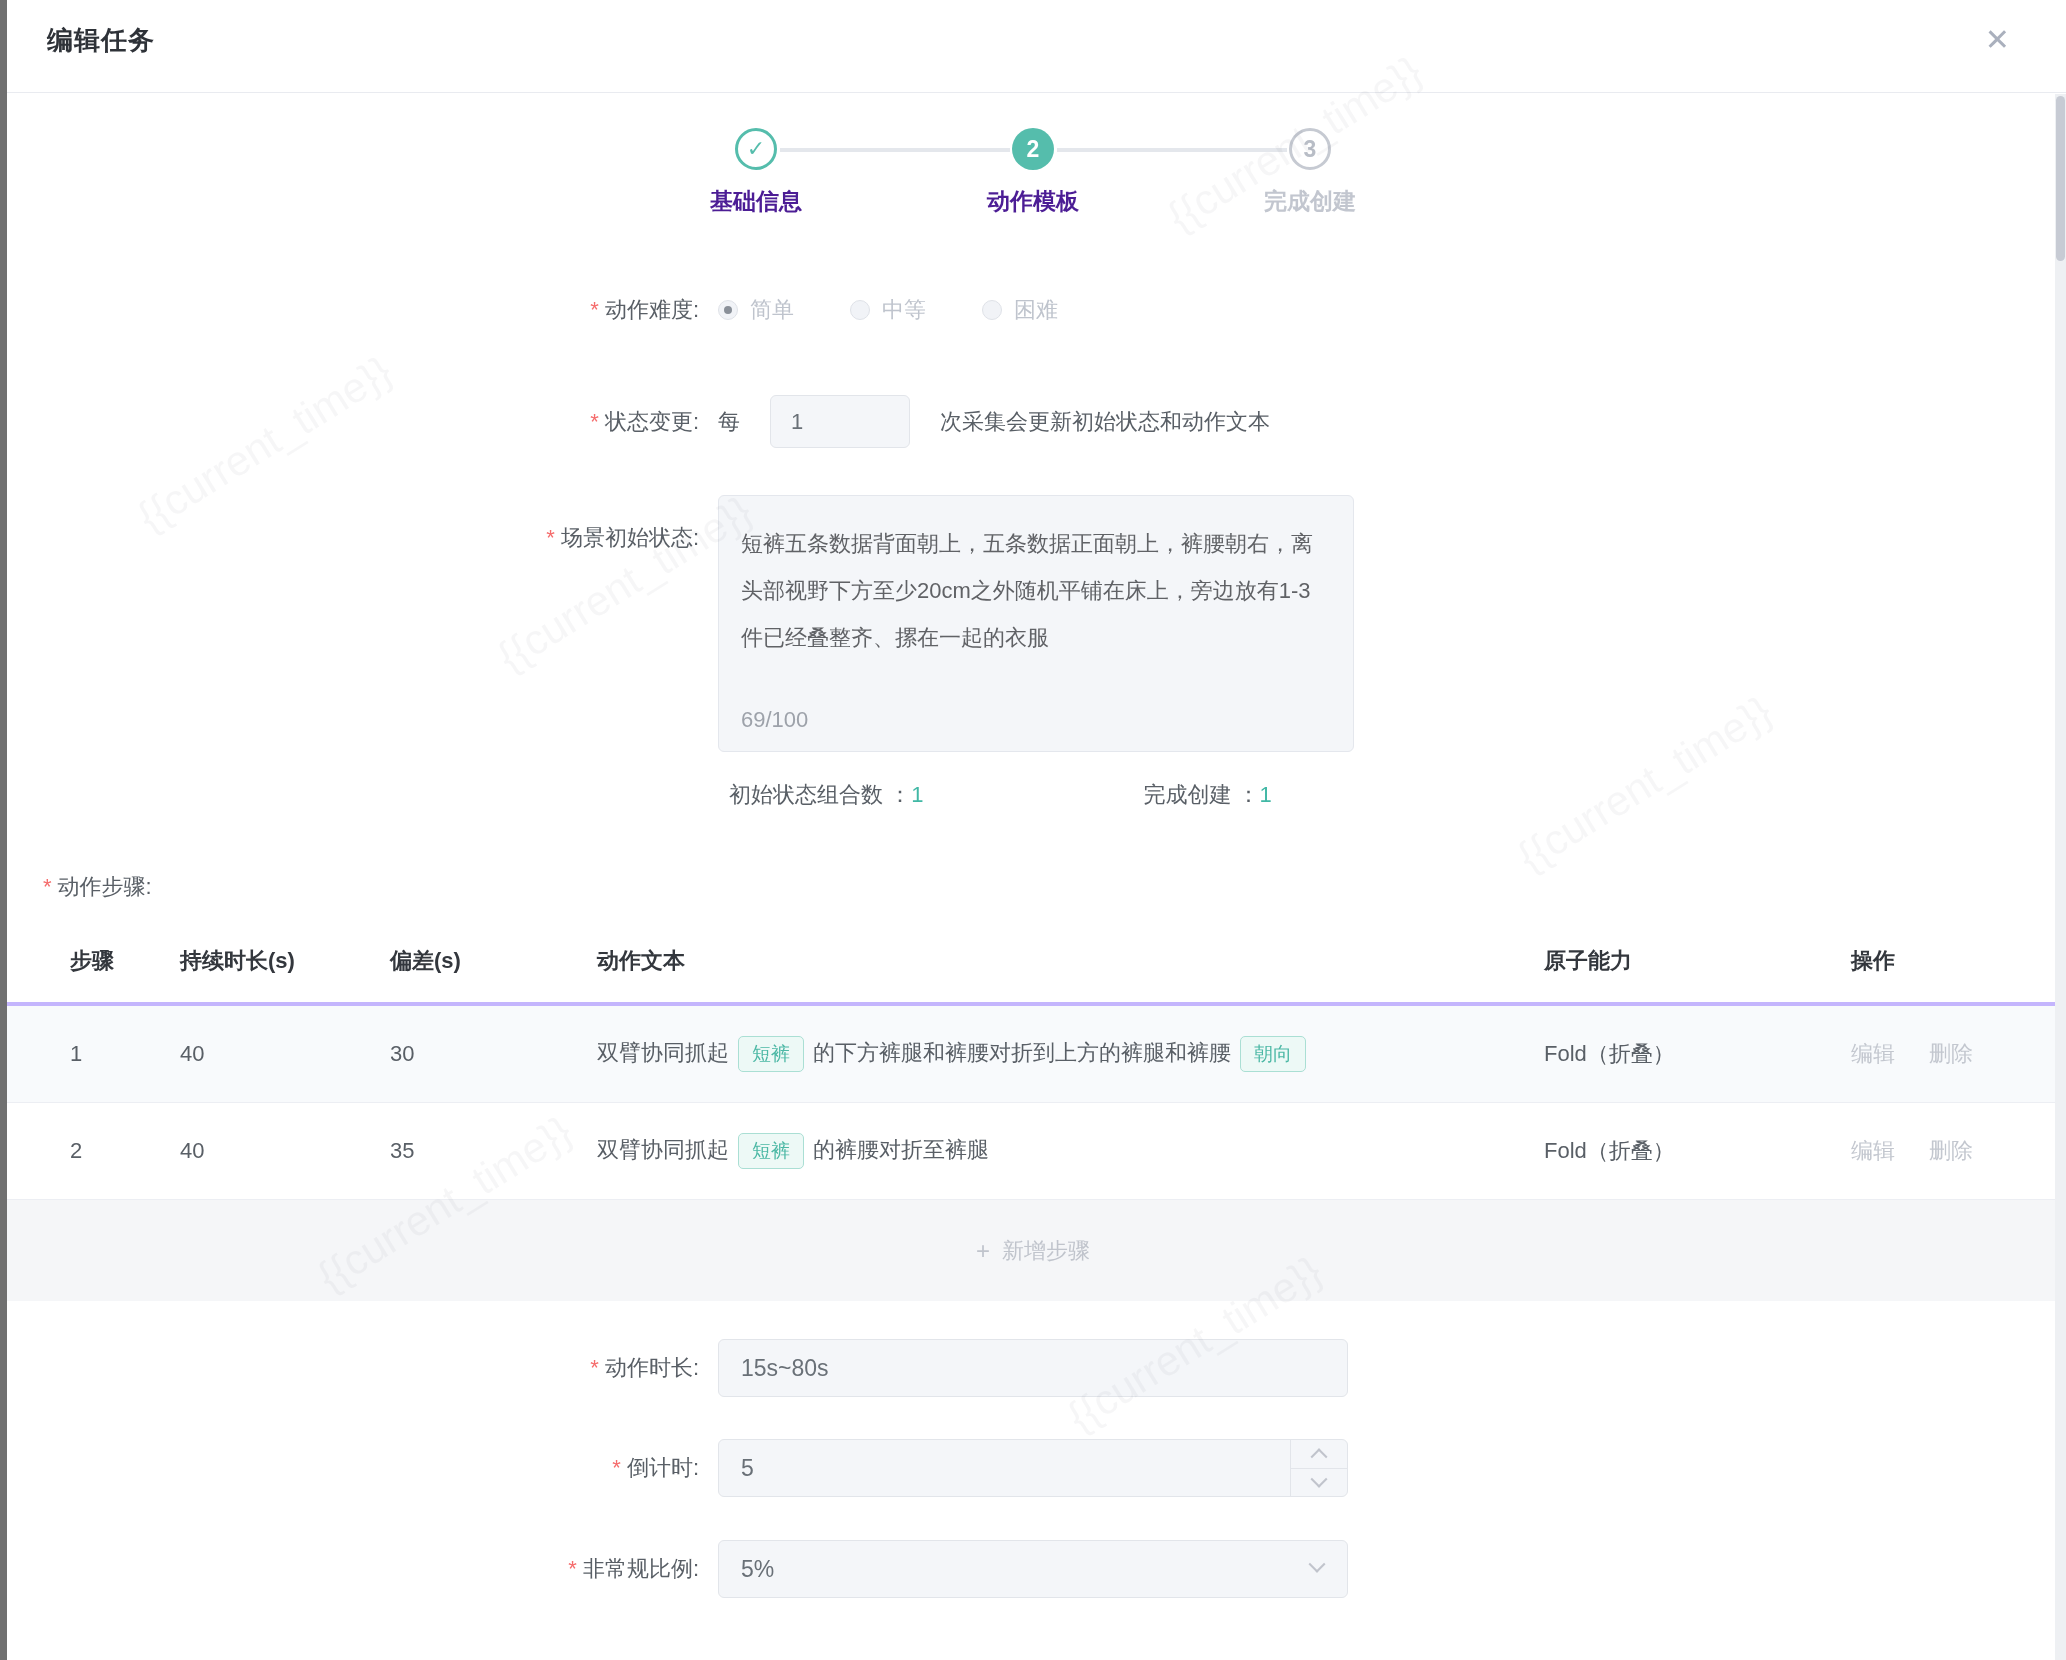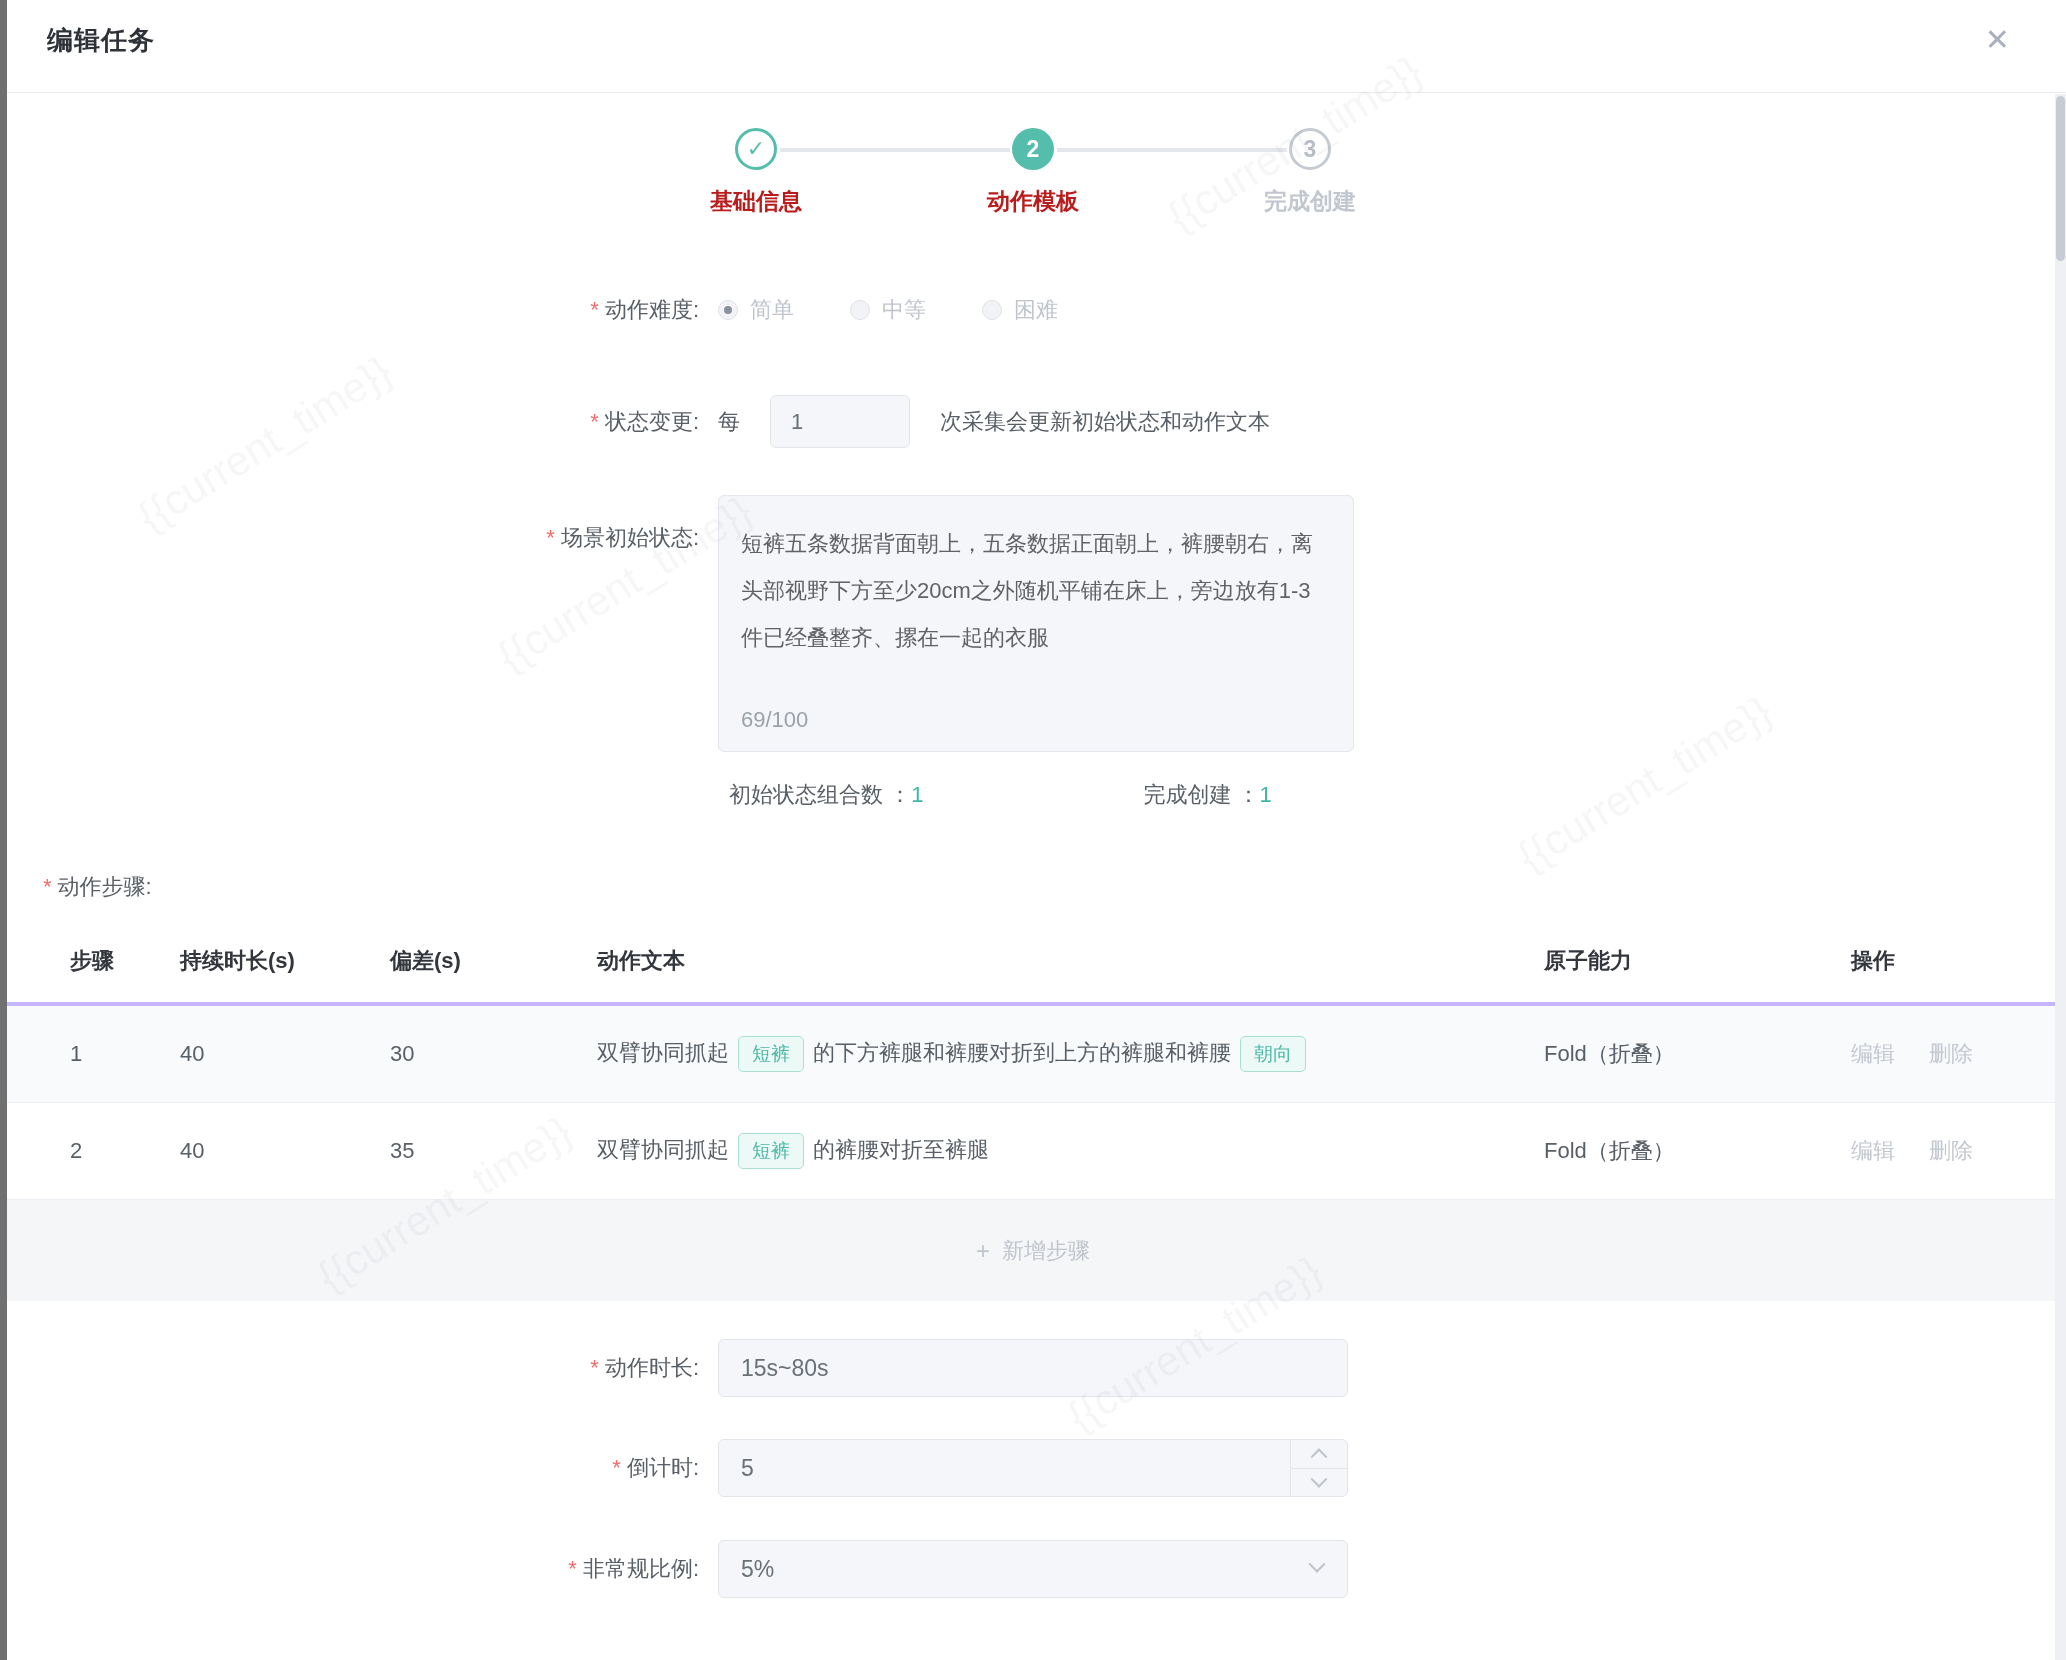--- a/index.html
+++ b/index.html
@@ -28,21 +28,21 @@
   
   .stepper { display:flex; justify-content:center; padding-top:35px; }
   .step { width:277px; display:flex; flex-direction:column; align-items:center; position:relative; }
   .step-circle { width:42px; height:42px; border-radius:50%; display:flex; align-items:center;
     justify-content:center; font-size:23px; font-weight:bold; background:#fff; z-index:2; }
   .step.done .step-circle { border:3px solid #55bdac; color:#55bdac; font-size:22px; }
   .step.active .step-circle { background:#55bdac; color:#fff; }
   .step.pending .step-circle { border:3px solid #c6cad2; color:#b8bdc6; }
   .step-line { position:absolute; top:20px; right:50%; margin-right:23px; width:230px; height:4px;
     background:#e4e7ec; z-index:1; }
-  .step-label { margin-top:16px; font-size:23px; font-weight:bold; color:#b91c1c; }
+  .step-label { margin-top:16px; font-size:23px; font-weight:bold; color:#4c1d95; }
   .step.pending .step-label { color:#c2c6cf; }
 
   
   .form { margin-top:78px; }
   .form-row { display:flex; align-items:center; }
   .form-label { width:699px; text-align:right; font-size:22px; color:#595f66; flex:none;padding-left:32px; }
   .req { color:#f56c6c; margin-right:6px; font-size:22px; }
   .form-content { margin-left:19px; display:flex; align-items:center; }
 
   

